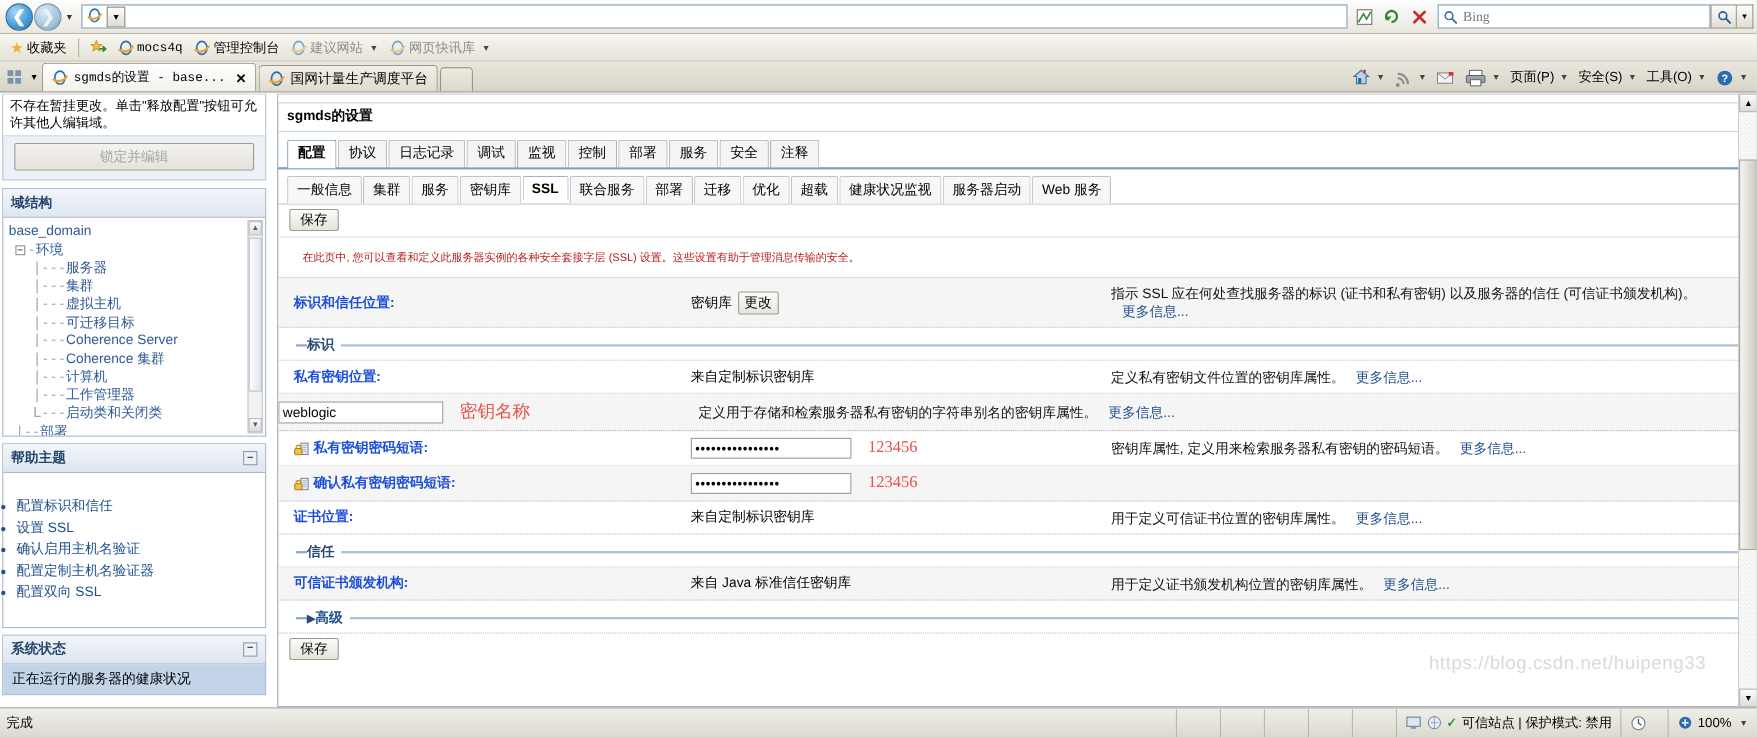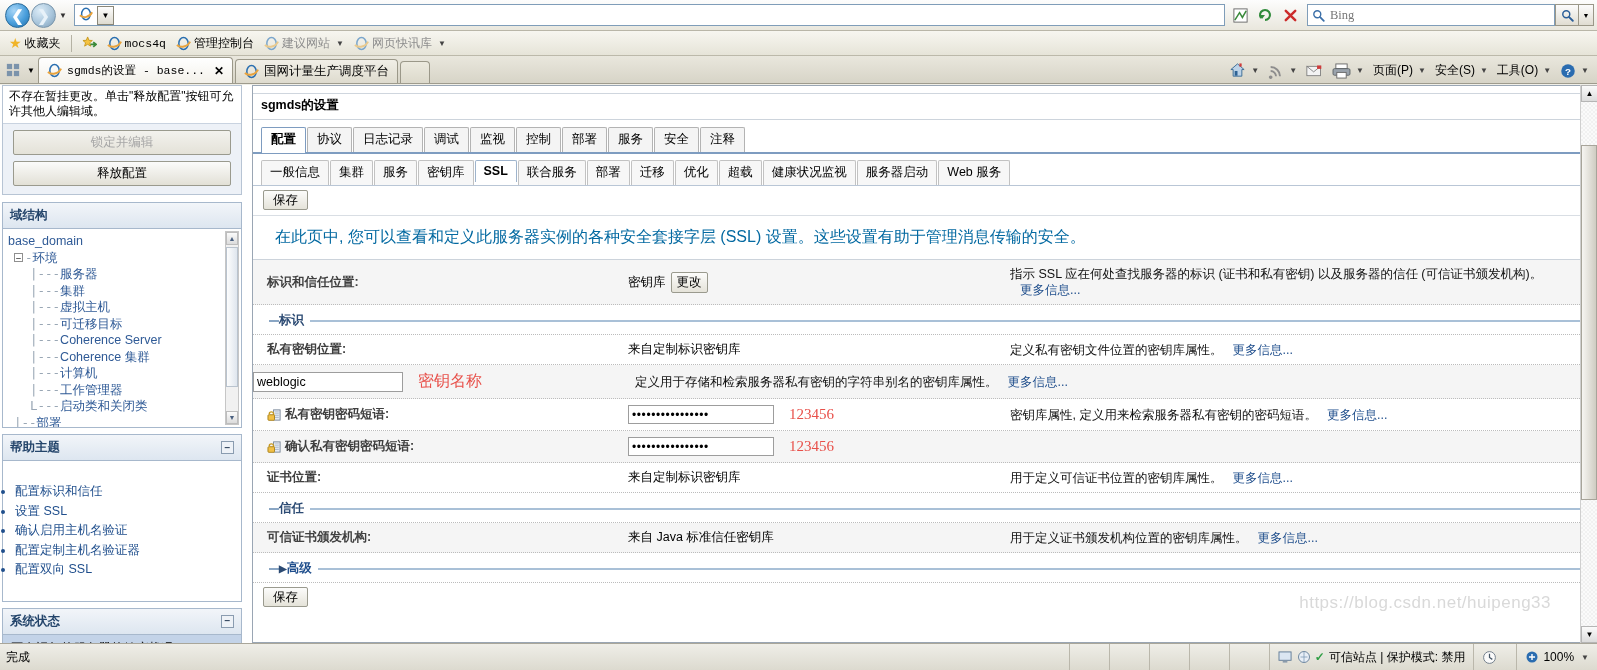--- a/index.html
+++ b/index.html
@@ -208,27 +208,27 @@
   }
   .t2.active { background: #fff; font-weight: bold; border-color: #9fb4cc; }
 
   .savebar { padding: 6px 0 6px 10px; }
   .savebtn {
     border: 1px solid #9a9a8e; background: linear-gradient(#fcfcfb,#e5e3d9);
     padding: 2px 9px; font-size: 12.5px; border-radius: 2px;
   }
 
   .contentscroll { flex: 1; overflow: hidden; position: relative; border-top: 1px solid #d9dee4; }
-  .intro { padding: 11px 14px 11px 22px; font-size: 16px; color: #0369a1; border-bottom: 1px solid #ccd3db; }
+  .intro { padding: 11px 14px 11px 22px; font-size: 10px; color: #b91c1c; border-bottom: 1px solid #ccd3db; }
   .row {
     display: flex; align-items: center;
     border-bottom: 1px dotted #bcbcbc; min-height: 30px;
   }
   .row.shade { background: #f5f5f5; }
-  .c-label { width: 375px; flex: none; padding: 6px 0 6px 14px; font-weight: bold; font-size: 12.5px; color: #404040; display:flex; align-items:center; gap:4px;}
+  .c-label { width: 375px; flex: none; padding: 6px 0 6px 14px; font-weight: bold; font-size: 12.5px; color: #1d4ed8; display:flex; align-items:center; gap:4px;}
   .c-value { width: 370px; flex: none; padding: 6px 6px 6px 0; font-size: 12.5px; display:flex; align-items:center; gap:5px;}
   .c-desc { flex: 1; padding: 6px 14px 6px 12px; font-size: 12.5px; color: #111; line-height: 16px; }
   .c-desc a { color: #1f4e8c; text-decoration: none; margin-left: 10px; white-space: nowrap; }
   .sectionhdr {
     display: flex; align-items: center; 
     padding: 7px 14px 5px 16px; font-weight: bold; color: #2b4a73; font-size: 12.5px;
     border-bottom: 1px dotted #bcbcbc;
   }
   .sectionhdr .dash { width: 10px; height: 2px; background: #8aa6c4; }
   .sectionhdr .rule { flex: 1; height: 2px; background: #a9c0d7; margin-left: 6px; }
@@ -474,21 +474,20 @@
   </div>
 
   <div class="pagebody">
 
     <div class="leftcol">
 
       <div class="lockpanel">
         <div class="lockmsg">不存在暂挂更改。单击"释放配置"按钮可允许其他人编辑域。</div>
         <div class="lockbtns">
           <div class="wbtn disabled">锁定并编辑</div>
-          <div class="wbtn">释放配置</div>
         </div>
       </div>
 
       <div class="panel">
         <div class="panel-hd">
           <span>域结构</span>
         </div>
         <div class="tree">
           <div class="tnode">
             <span>base_domain</span>

